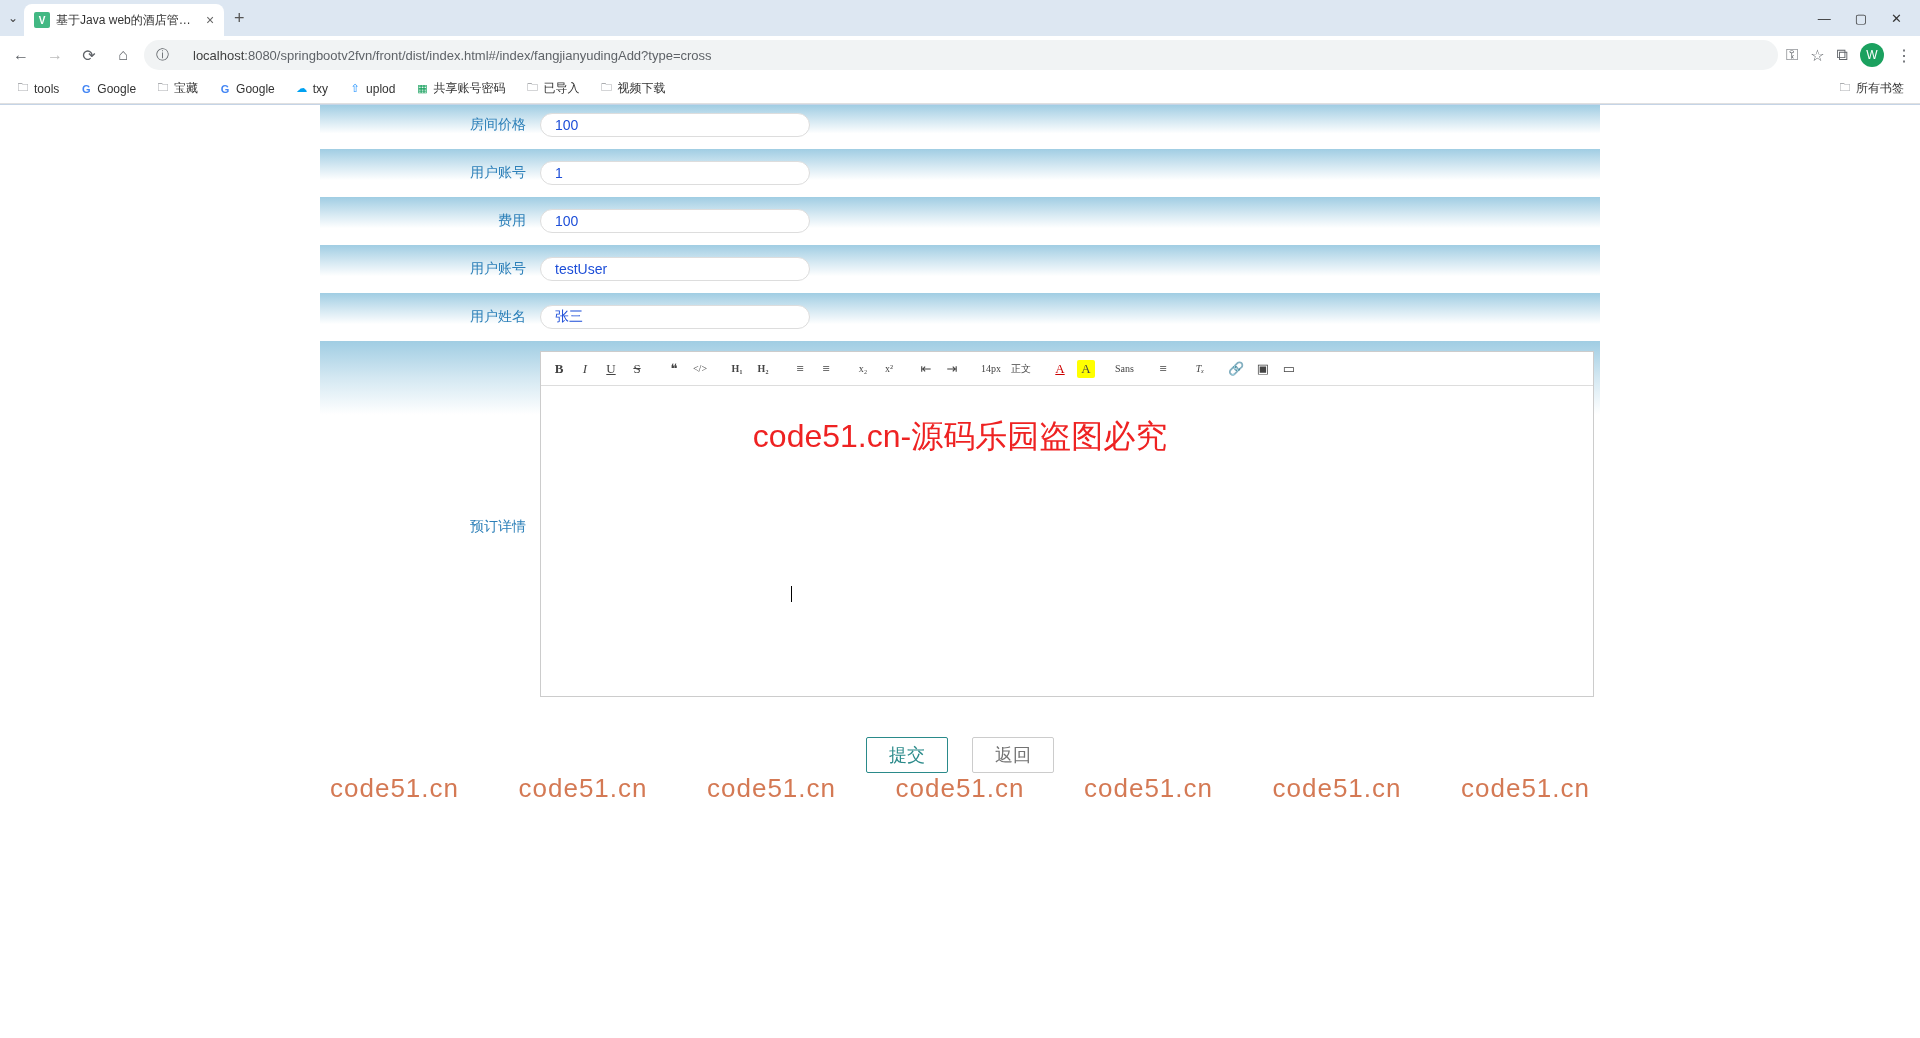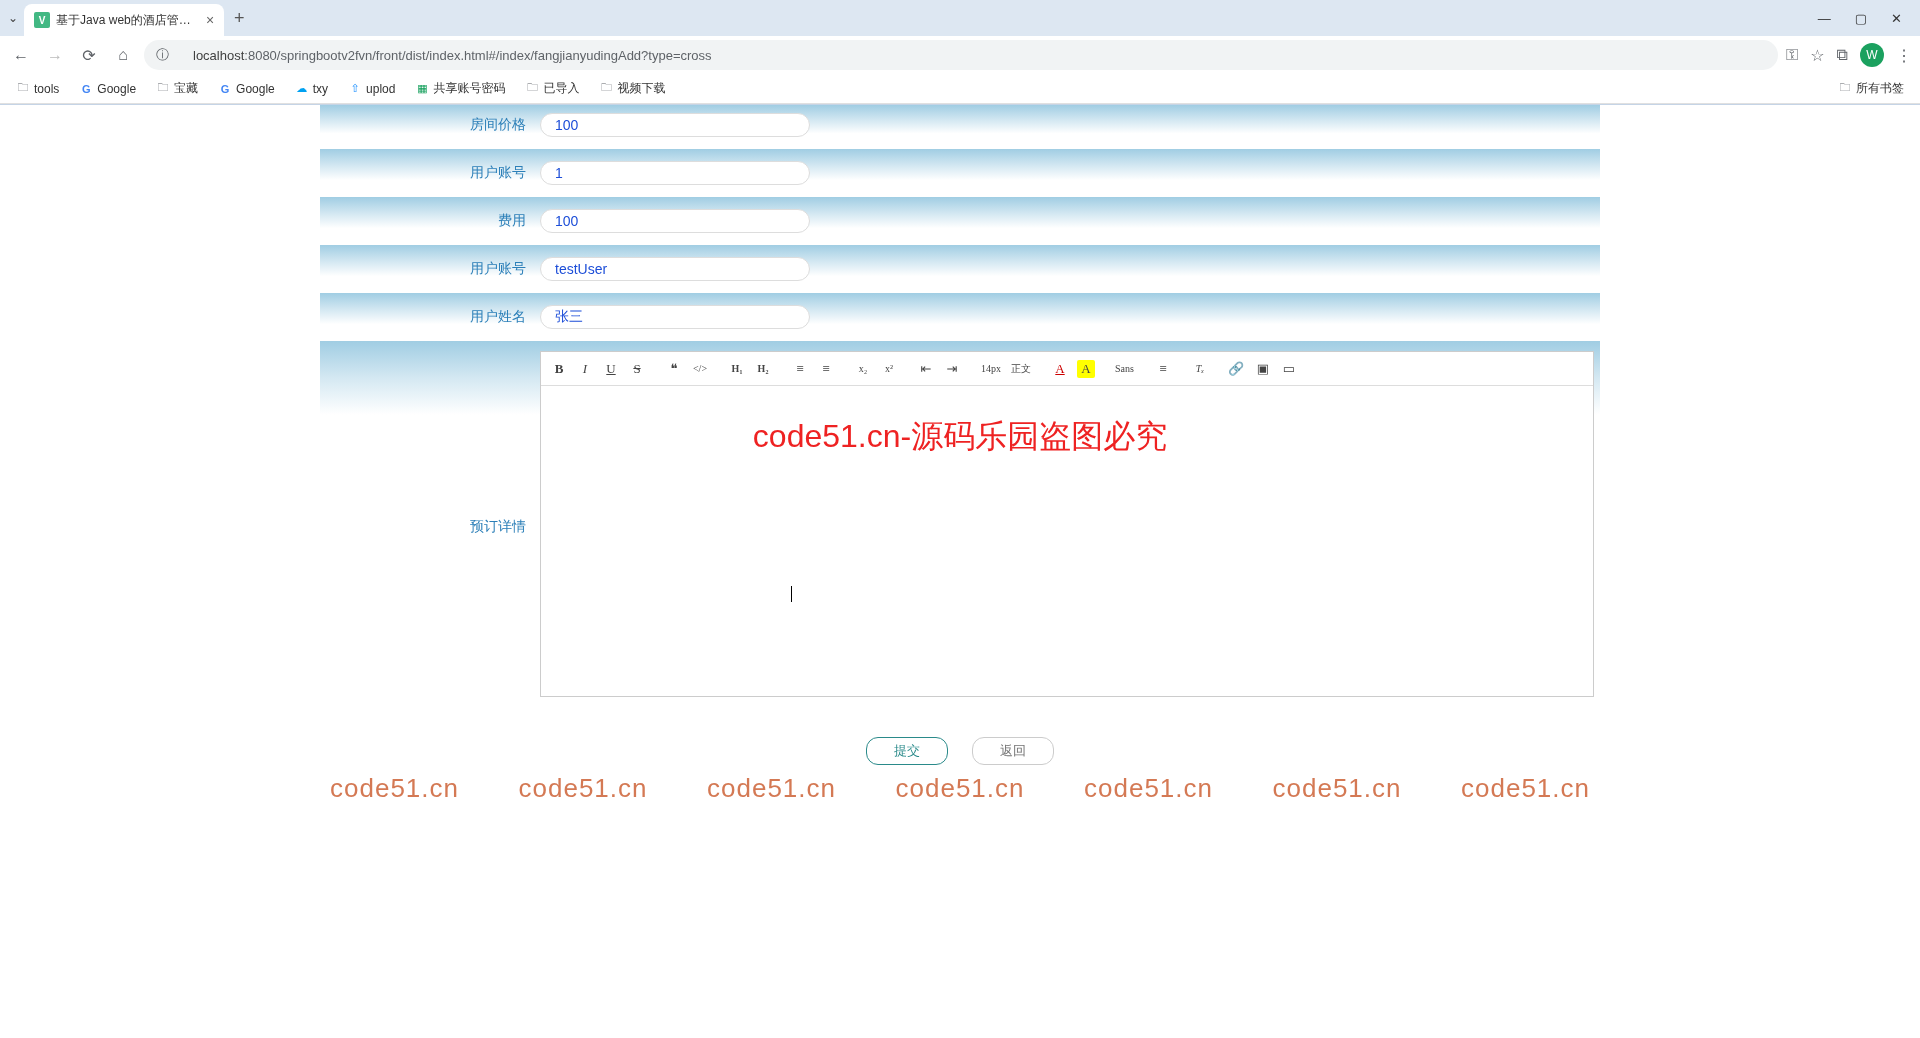--- a/index.html
+++ b/index.html
@@ -55,21 +55,21 @@
 .editor-toolbar { display: flex; align-items: center; height: 34px; border-bottom: 1px solid #ddd; padding: 0 6px; gap: 2px; flex-wrap: wrap; }
 .ed-btn { width: 24px; height: 24px; display: flex; align-items: center; justify-content: center; font-size: 13px; color: #444; cursor: pointer; border-radius: 2px; font-family: Georgia, serif; }
 .ed-sep { width: 1px; height: 18px; background: transparent; margin: 0 4px; }
 .ed-btn.bold { font-weight: bold; }
 .ed-btn.italic { font-style: italic; font-family: Georgia, serif; }
 .ed-btn.small { font-size: 10px; }
 .editor-content { min-height: 310px; padding: 10px; font-size: 14px; cursor: text; position: relative; }
 .text-caret { position: absolute; top: 200px; left: 250px; width: 1px; height: 16px; background: #000; }
 
 .form-actions { display: flex; justify-content: center; gap: 24px; padding-top: 28px; }
-.btn { min-width: 82px; height: 28px; border-radius: 12px; font-size: 13px; cursor: pointer; display: flex; align-items: center; justify-content: center; }
+.btn { min-width: 82px; height: 36px; border-radius: 2px; font-size: 18px; cursor: pointer; display: flex; align-items: center; justify-content: center; }
 .btn-primary { border: 1.5px solid #2a8a8a; background: #fff; color: #2a8a8a; }
 .btn-default { border: 1px solid #ccc; background: #fff; color: #737373; }
 
 ::-webkit-scrollbar { width: 14px; }
 ::-webkit-scrollbar-track { background: #f5f5f5; }
 ::-webkit-scrollbar-thumb { background: #c8c8c8; border-radius: 7px; border: 3px solid #f5f5f5; }
 </style>
 </head>
 <body>
 

